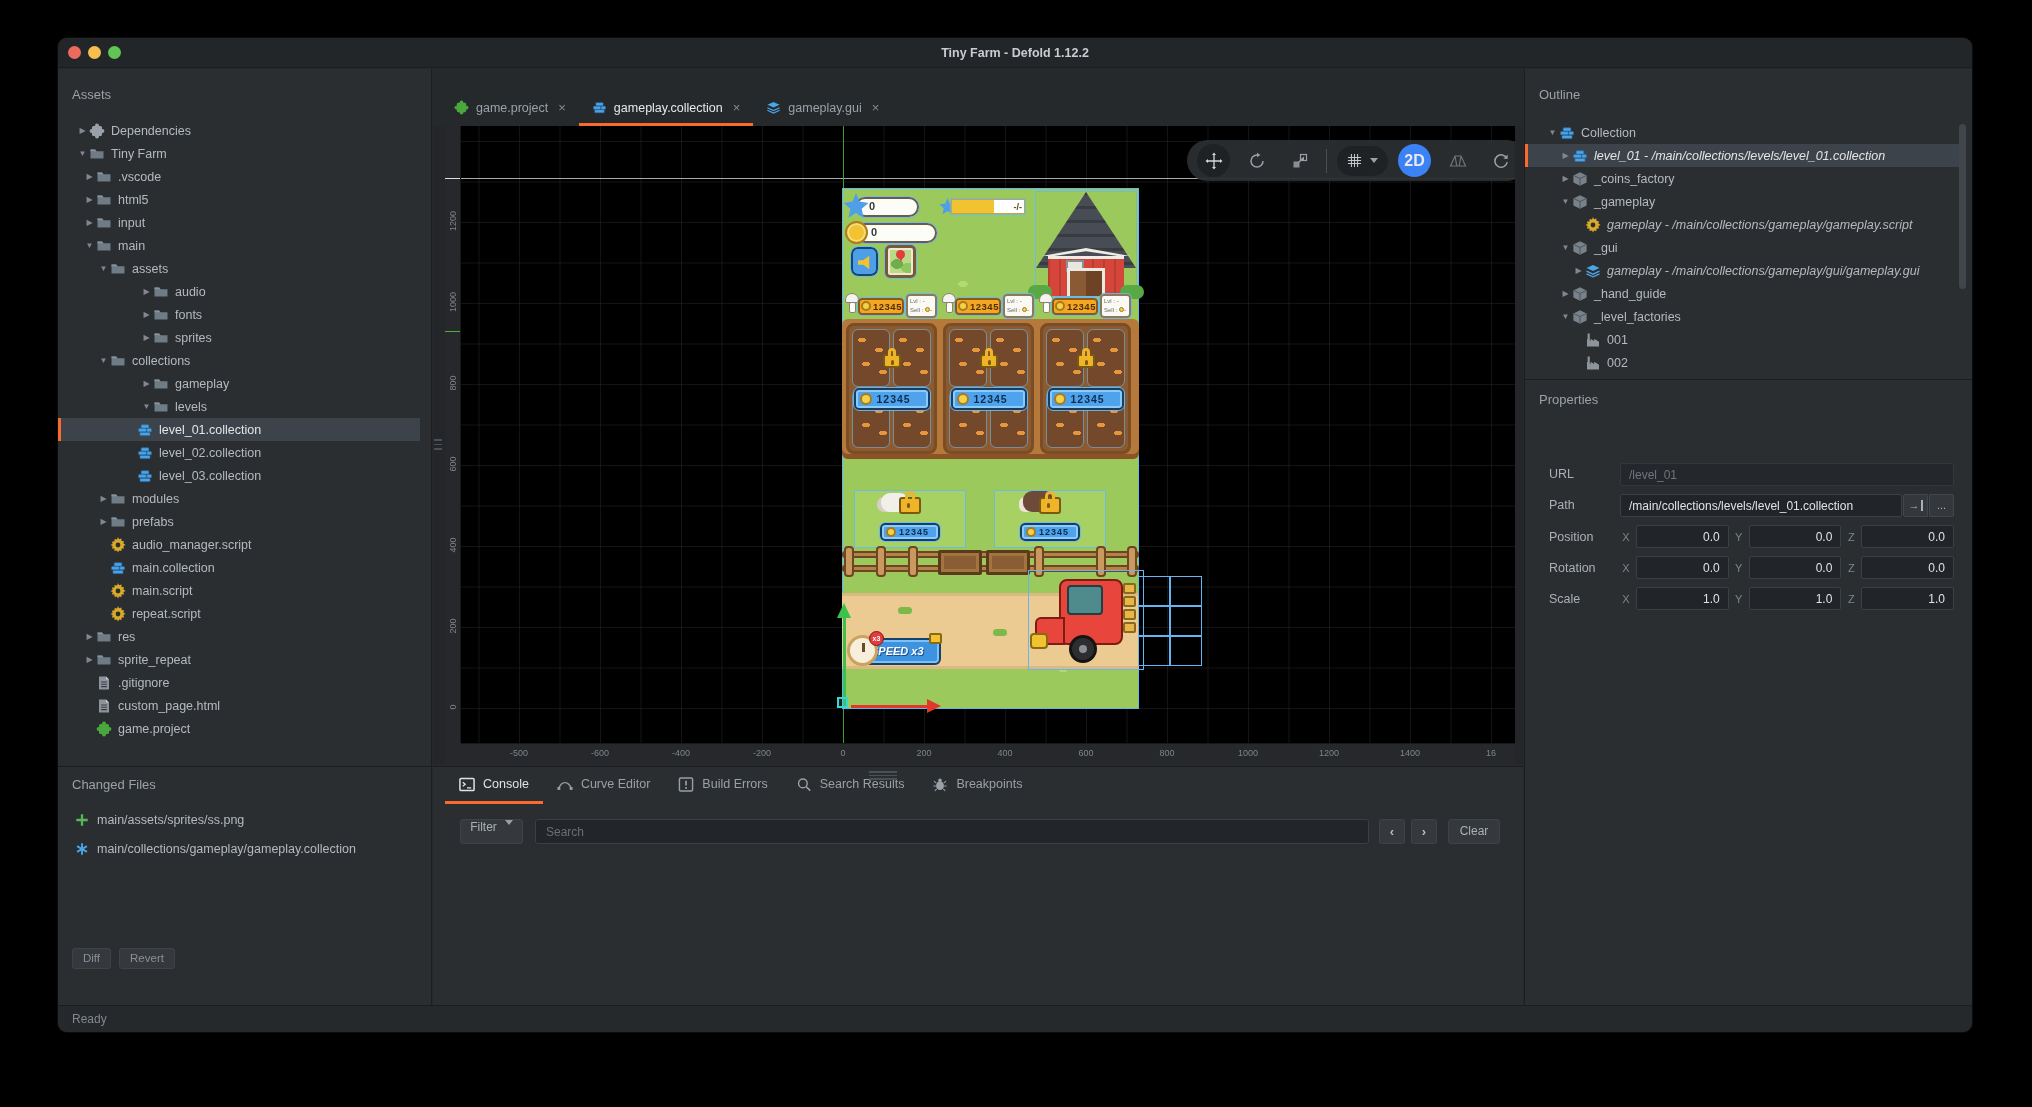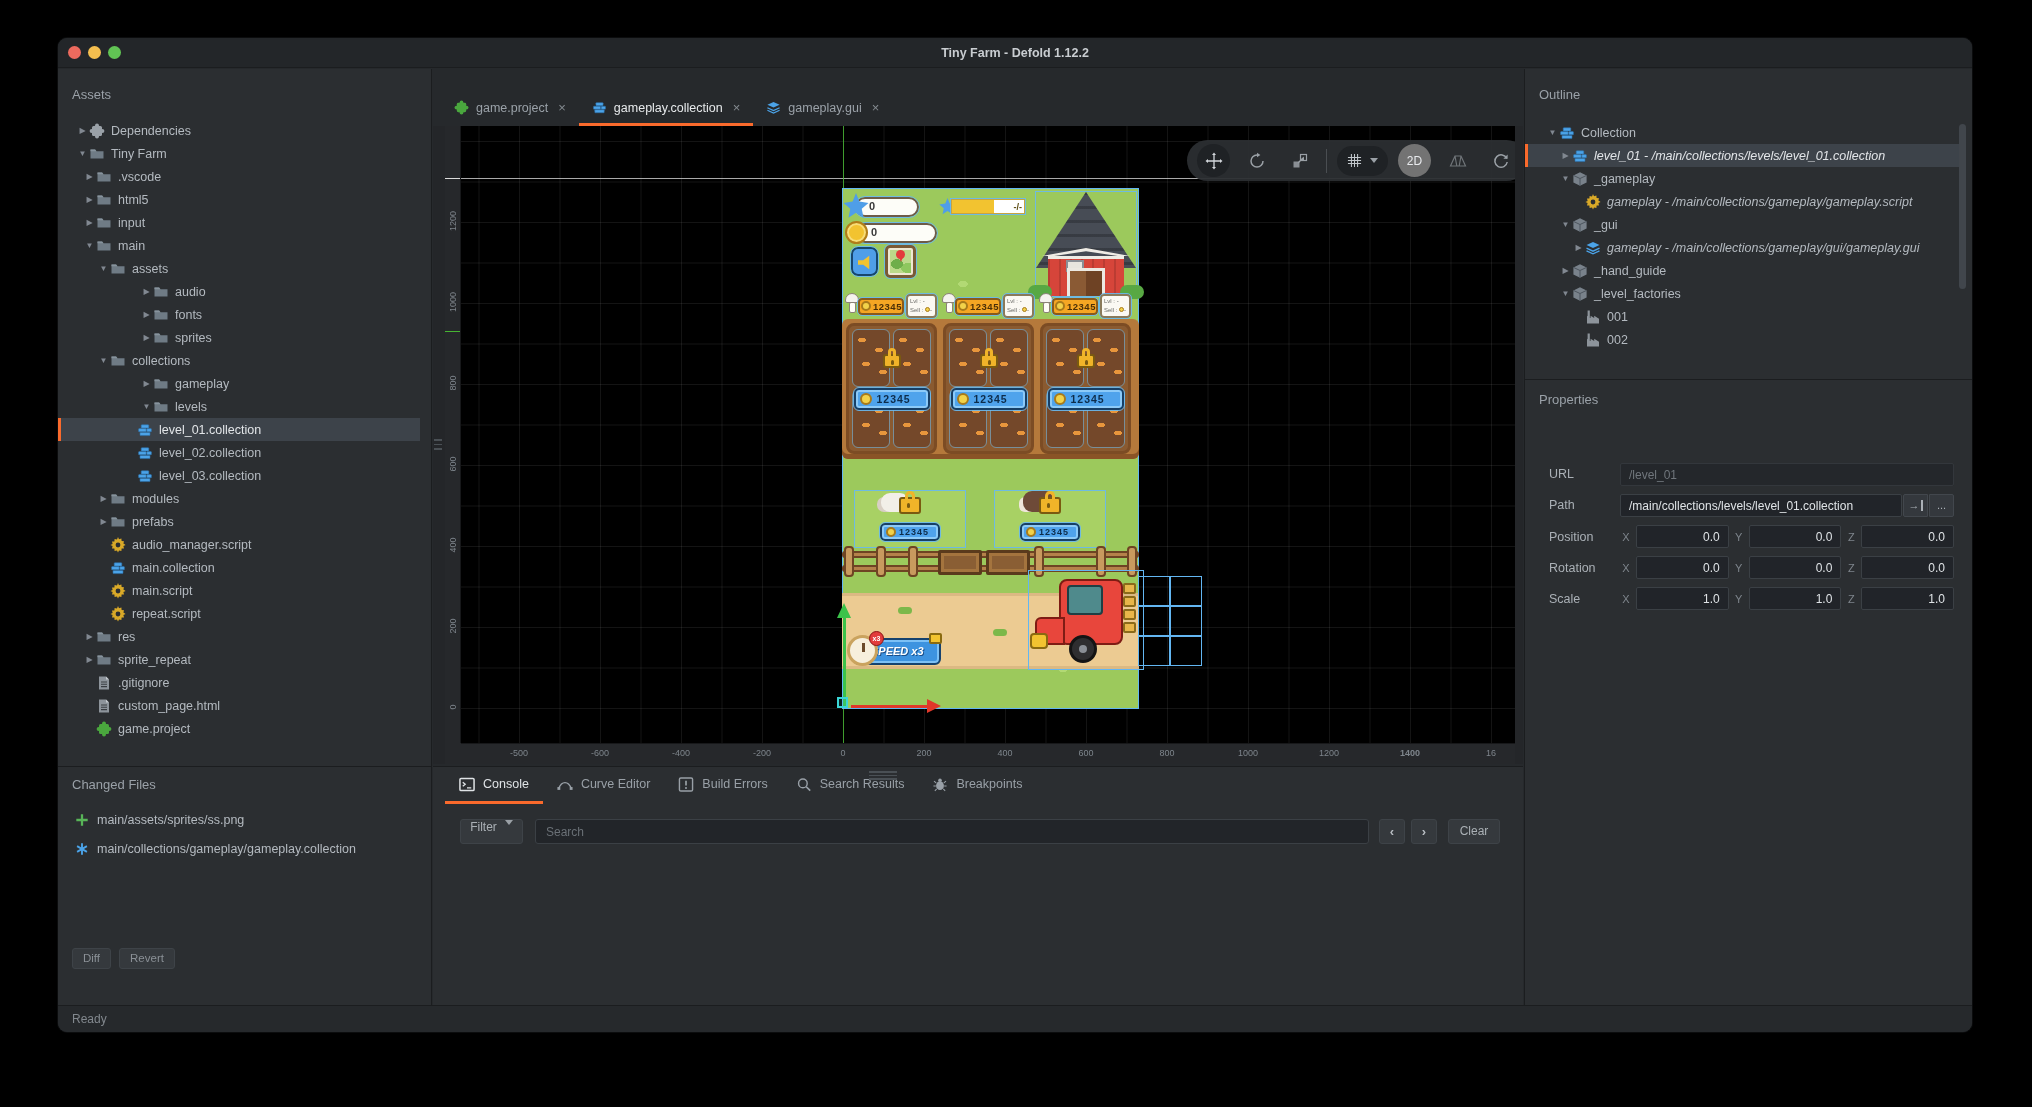--- a/index.html
+++ b/index.html
@@ -66,21 +66,21 @@
   #tick-green{position:absolute;top:205px;background:#46b432}
   
   #vp-toolbar{position:absolute;left:726px;top:14px;height:41px;border-radius:21px;background:rgba(43,46,49,.95);display:flex;align-items:center;padding:0 10px;gap:10px}
   .tbtn{width:33px;height:33px;border-radius:50%;display:flex;align-items:center;justify-content:center;color:#9aa0a6}
   .tbtn svg{width:18px;height:18px}
   .tbtn.on{background:#1f2225;color:#d3d7db}
   .tsep{width:1px;height:24px;background:#4a4e52}
   #tb-grid-group{height:30px;border-radius:15px;background:#1f2225;display:flex;align-items:center;padding:0 10px;gap:8px;color:#c3c8cc}
   #tb-grid-group svg{width:15px;height:15px}
   .chev{width:0;height:0;border-left:4.5px solid transparent;border-right:4.5px solid transparent;border-top:5px solid #9aa0a6}
-  #tb-2d{background:#737373;color:#e8eaed;font-size:12px;font-weight:normal}
+  #tb-2d{background:#3b82f6;color:#e8eaed;font-size:16px;font-weight:bold}
   .tbtn.dim{color:#6f7478}
   
   #console{position:absolute;left:0;top:697px;width:1090px;height:239px;background:var(--panel2);border-top:1px solid var(--line)}
   #c-grip{position:absolute;left:436px;top:2px;width:28px}
   #c-grip i{display:block;height:1.5px;background:#4a5055;margin:2px 0}
   #c-tabs{display:flex;height:37px;align-items:center;padding-left:12px}
   .ctab{display:flex;align-items:center;gap:8px;padding:0 14px;height:100%;font-size:12.5px;color:#99a0a7;border-bottom:3px solid transparent}
   .ctab.active{color:#dfe3e6;border-bottom-color:var(--accent)}
   .cti{width:16px;height:15px}.cti svg{width:100%;height:100%}
   #c-filterrow{position:absolute;left:0;top:45px;right:0;height:40px}
@@ -900,21 +900,21 @@
           <span class="rb-label" style="left: 139px;">-600</span>
           <span class="rb-label" style="left: 220px;">-400</span>
           <span class="rb-label" style="left: 301px;">-200</span>
           <span class="rb-label" style="left: 382px;">0</span>
           <span class="rb-label" style="left: 463px;">200</span>
           <span class="rb-label" style="left: 544px;">400</span>
           <span class="rb-label" style="left: 625px;">600</span>
           <span class="rb-label" style="left: 706px;">800</span>
           <span class="rb-label" style="left: 787px;">1000</span>
           <span class="rb-label" style="left: 868px;">1200</span>
-          <span class="rb-label" style="left: 949px; font-weight: bold;">1400</span>
+          <span class="rb-label" style="left: 949px;">1400</span>
           <span class="rb-label" style="left: 1030px;">16</span>
         </div>
     </div>
 
     <div id="console">
       <div id="c-grip">
           <i></i>
           <i></i>
           <i></i>
         </div>
@@ -1003,20 +1003,30 @@
             <svg viewBox="0 0 16 16">
               <g fill="#4ba3e8" stroke="#2b6ea8" stroke-width=".6">
                 <rect x="4.2" y="2.8" width="7.6" height="3.2" rx=".6"></rect>
                 <rect x="1.6" y="6.6" width="7.6" height="3.2" rx=".6"></rect>
                 <rect x="9.8" y="6.6" width="4.6" height="3.2" rx=".6"></rect>
                 <rect x="3" y="10.4" width="10" height="3.2" rx=".6"></rect>
               </g>
             </svg>
           </span>
           <span class="tlabel">level_01 - /main/collections/levels/level_01.collection</span>
+        </div>
+        <div class="trow depth-1 arrow-right">
+          <span class="arrow"></span>
+          <span class="ti">
+            <svg viewBox="0 0 16 16">
+              <path fill="#79828b" d="M8 1.3 14.6 4.4v7.2L8 14.7 1.4 11.6V4.4z"></path>
+              <path fill="none" stroke="#4d555e" stroke-width="1" d="M1.4 4.4 8 7.5l6.6-3.1M8 7.5v7.2"></path>
+            </svg>
+          </span>
+          <span class="tlabel">_coins_factory</span>
         </div>
         <div class="trow depth-1 arrow-down">
           <span class="arrow"></span>
           <span class="ti">
             <svg viewBox="0 0 16 16">
               <path fill="#79828b" d="M8 1.3 14.6 4.4v7.2L8 14.7 1.4 11.6V4.4z"></path>
               <path fill="none" stroke="#4d555e" stroke-width="1" d="M1.4 4.4 8 7.5l6.6-3.1M8 7.5v7.2"></path>
             </svg>
           </span>
           <span class="tlabel">_gameplay</span>

